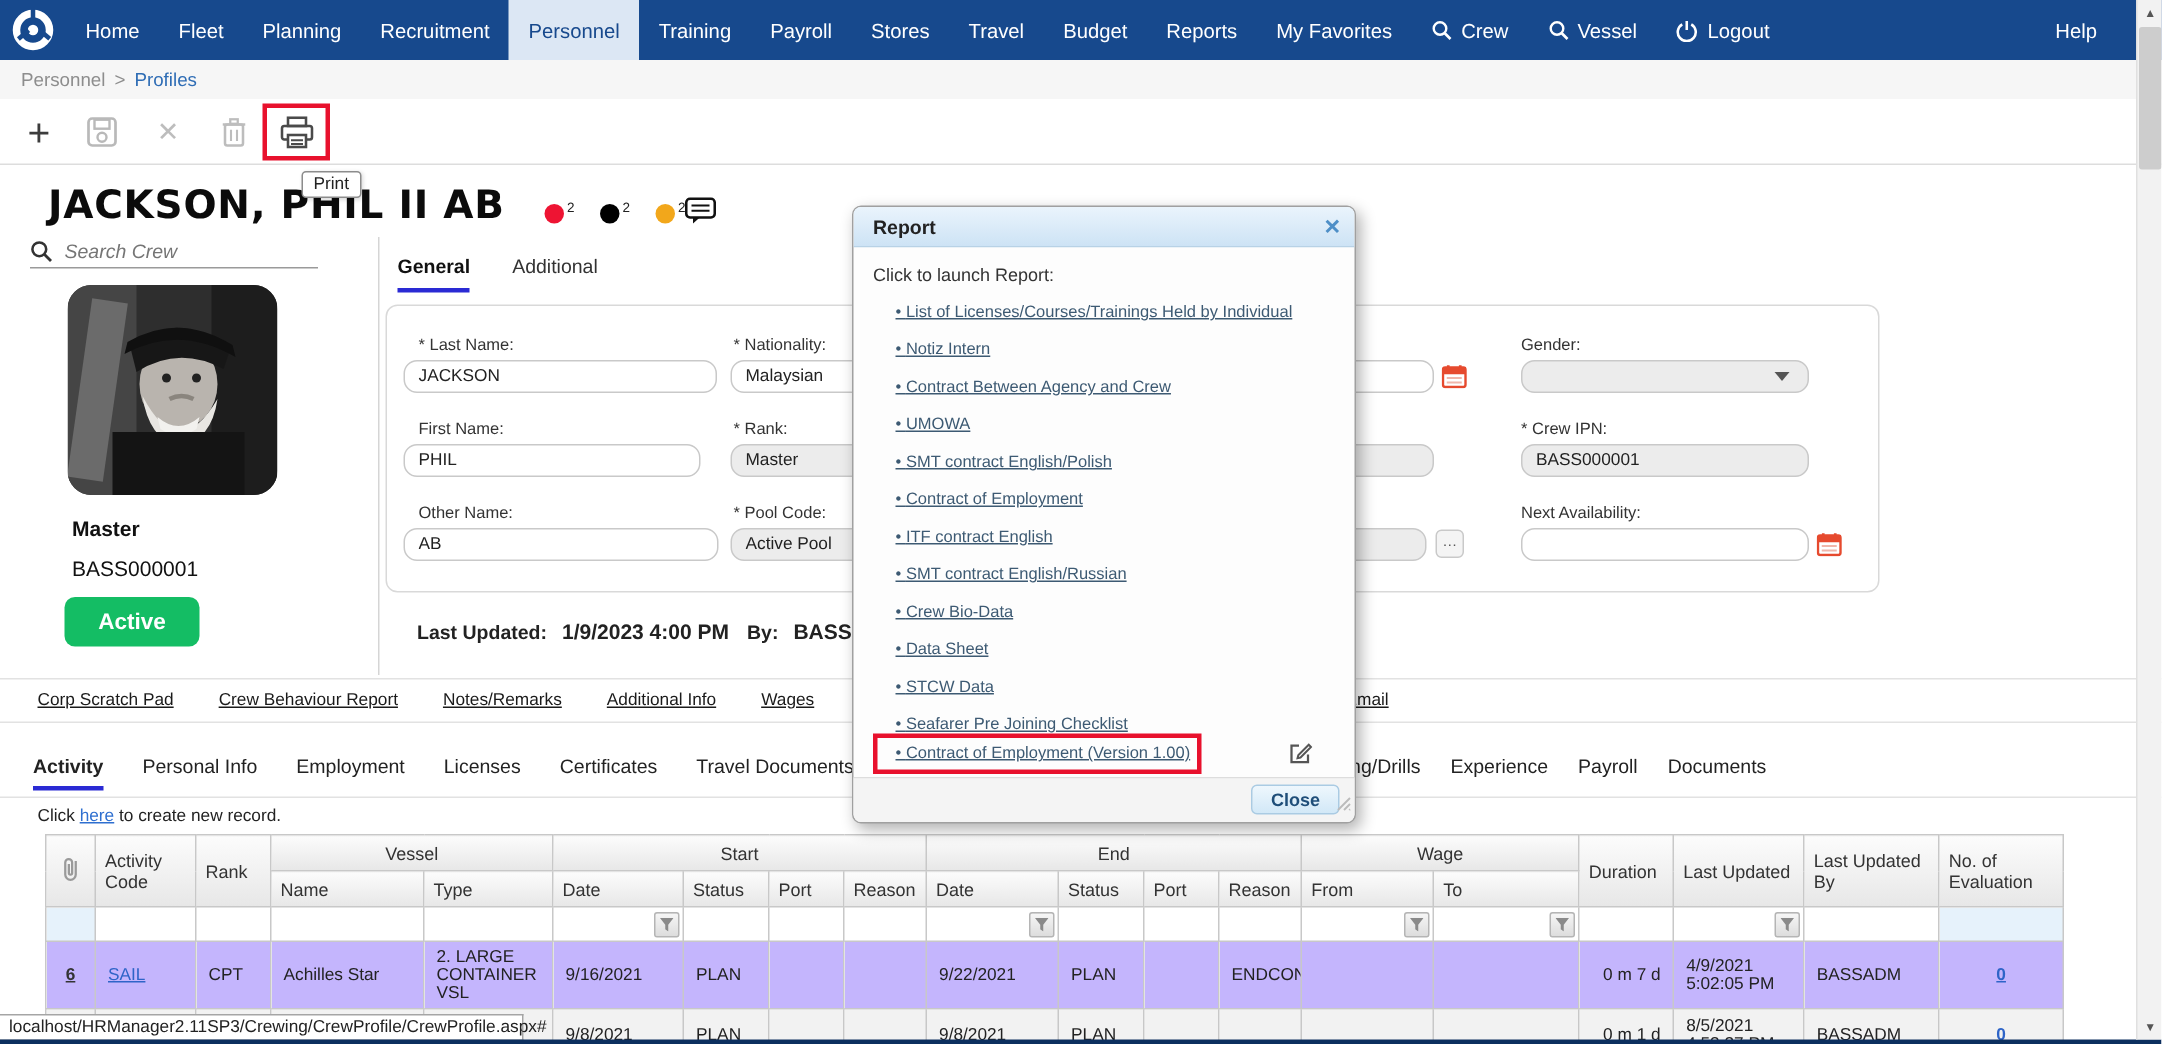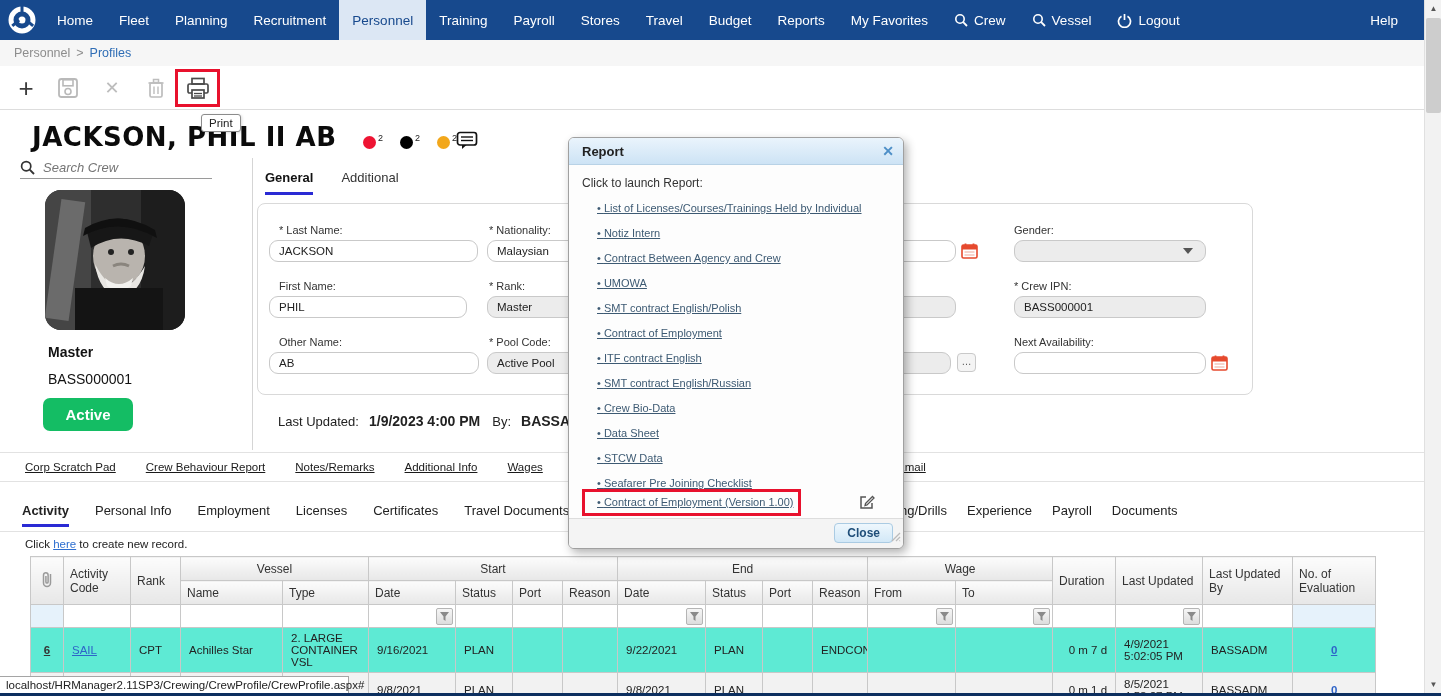--- a/index.html
+++ b/index.html
@@ -43,42 +43,42 @@
   .dtabs{position:absolute;left:265px;top:170px;display:flex;gap:28px;font-size:13px;color:#333;}
   .dtab{padding-bottom:7px;cursor:pointer;}
   .dtab.active{font-weight:bold;color:#111;border-bottom:3px solid #2a2ad4;}
   .form-box{position:absolute;left:257px;top:203px;width:996px;height:192px;border:1px solid #d9d9d9;border-radius:8px;background:#fff;}
   .f-label{position:absolute;font-size:11px;color:#333;white-space:nowrap;}
   .fld{position:absolute;height:22px;border:1px solid #c9c9c9;border-radius:9px;background:#fff;font-size:11.5px;color:#222;padding:0 9px;outline:none;font-family:"Liberation Sans",sans-serif;}
   .fld.gray{background:#ececec;}
   .cal-ico{position:absolute;width:17px;height:16px;cursor:pointer;}
   .dd-caret{position:absolute;width:0;height:0;border-left:5px solid transparent;border-right:5px solid transparent;border-top:6px solid #555;}
   .ellipsis-btn{position:absolute;width:19px;height:19px;border:1px solid #c9c9c9;border-radius:4px;background:#f4f4f4;font-size:10px;color:#555;line-height:15px;text-align:center;cursor:pointer;}
-  .lastupd{position:absolute;left:278px;top:413px;font-size:13px;color:#222;display:flex;gap:10px;align-items:baseline;}
+  .lastupd{position:absolute;left:278px;top:413px;font-size:13px;color:#222;display:flex;gap:10px;align-items:baseline;font-weight:bold;}
   .lastupd b{font-size:14px;}
   .lastupd .by{margin-left:2px;text-align:right;}
   
   .hline{position:absolute;left:0;width:1441px;height:1px;background:#e2e2e2;}
   .qlinks{position:absolute;left:25px;top:461px;display:flex;gap:30px;font-size:11.5px;}
   .qlink{color:#1a1a1a;text-decoration:underline;cursor:pointer;white-space:nowrap;}
   .qlink-email{position:absolute;left:897px;top:461px;font-size:11.5px;color:#1a1a1a;text-decoration:underline;cursor:pointer;}
   .stabs{position:absolute;left:22px;top:503px;display:flex;gap:26px;font-size:13px;color:#222;}
   .stab{padding-bottom:6px;cursor:pointer;white-space:nowrap;}
   .stab.active{font-weight:bold;border-bottom:3px solid #2a2ad4;}
   .stabs-right{position:absolute;left:868px;top:503px;display:flex;gap:20px;font-size:13px;color:#222;}
   .create-line{position:absolute;left:25px;top:538px;font-size:11.5px;color:#222;}
   .create-line a{color:#2e6fd0;text-decoration:underline;cursor:pointer;}
   table.grid{position:absolute;left:30px;top:556px;width:1345px;border-collapse:collapse;table-layout:fixed;font-size:11.5px;color:#222;background:#fff;border:1px solid #b9b9b9;}
   table.grid th,table.grid td{border:1px solid #c8c8c8;overflow:hidden;}
   th.hcell{background:linear-gradient(#fcfcfc,#e7e7e7);font-weight:normal;font-size:12px;color:#333;text-align:left;padding:3px 6px;height:24px;}
   th.hcell.ctr{text-align:center;}
   td.fcell{background:#fff;height:23px;padding:1px 2px;}
   td.fcell.blue{background:#e6f2fb;}
   .funnel{float:right;width:17px;height:17px;border:1px solid #b5b5b5;border-radius:2px;background:linear-gradient(#f6f6f6,#ddd);display:flex;align-items:center;justify-content:center;cursor:pointer;}
-  td.dcell{padding:4px 8px;height:36px;vertical-align:middle;background:#5eead4;}
+  td.dcell{padding:4px 8px;height:36px;vertical-align:middle;background:#c4b5fd;}
   tr.row2 td.dcell{background:#f2f2f2;height:34px;}
   .att-link{display:block;text-align:center;font-weight:bold;text-decoration:underline;color:#333;cursor:pointer;}
   .blue-link{color:#2e64c8;text-decoration:underline;cursor:pointer;}
   .eval-link{color:#2e64c8;text-decoration:underline;font-weight:bold;cursor:pointer;}
   td.rt{text-align:right;}
   
   .dialog{position:absolute;left:568px;top:137px;width:336px;height:412px;background:#fdfdfd;border:1px solid #a0a0a0;border-radius:6px;box-shadow:3px 4px 10px rgba(0,0,0,.3);z-index:40;}
   .dlg-head{height:27px;background:linear-gradient(#eaf4fc,#cde3f5);border-bottom:1px solid #b8d2e6;border-radius:5px 5px 0 0;display:flex;align-items:center;padding:0 9px 0 13px;}
   .dlg-title{font-size:13px;font-weight:bold;color:#222;flex:1;}
   .dlg-close{color:#4e8fc7;font-weight:bold;font-size:14px;cursor:pointer;}

